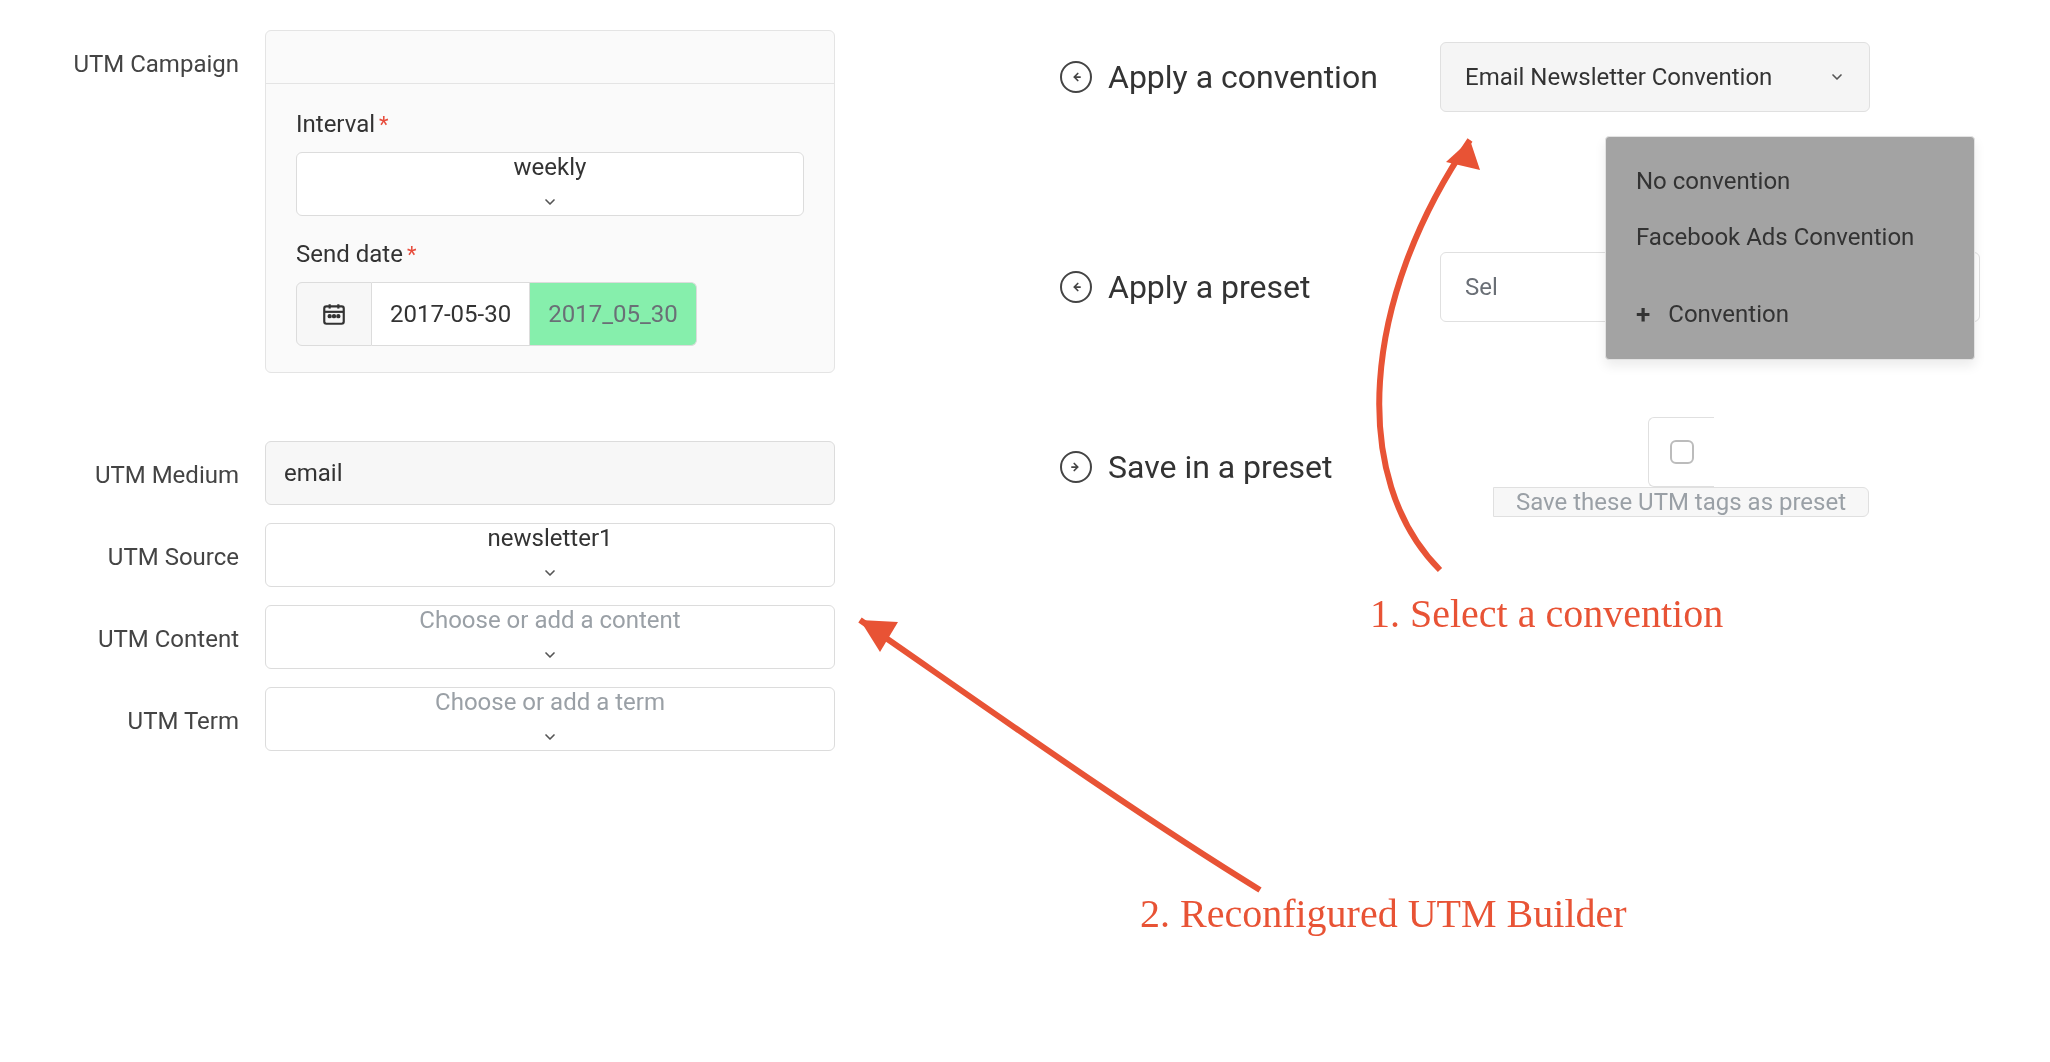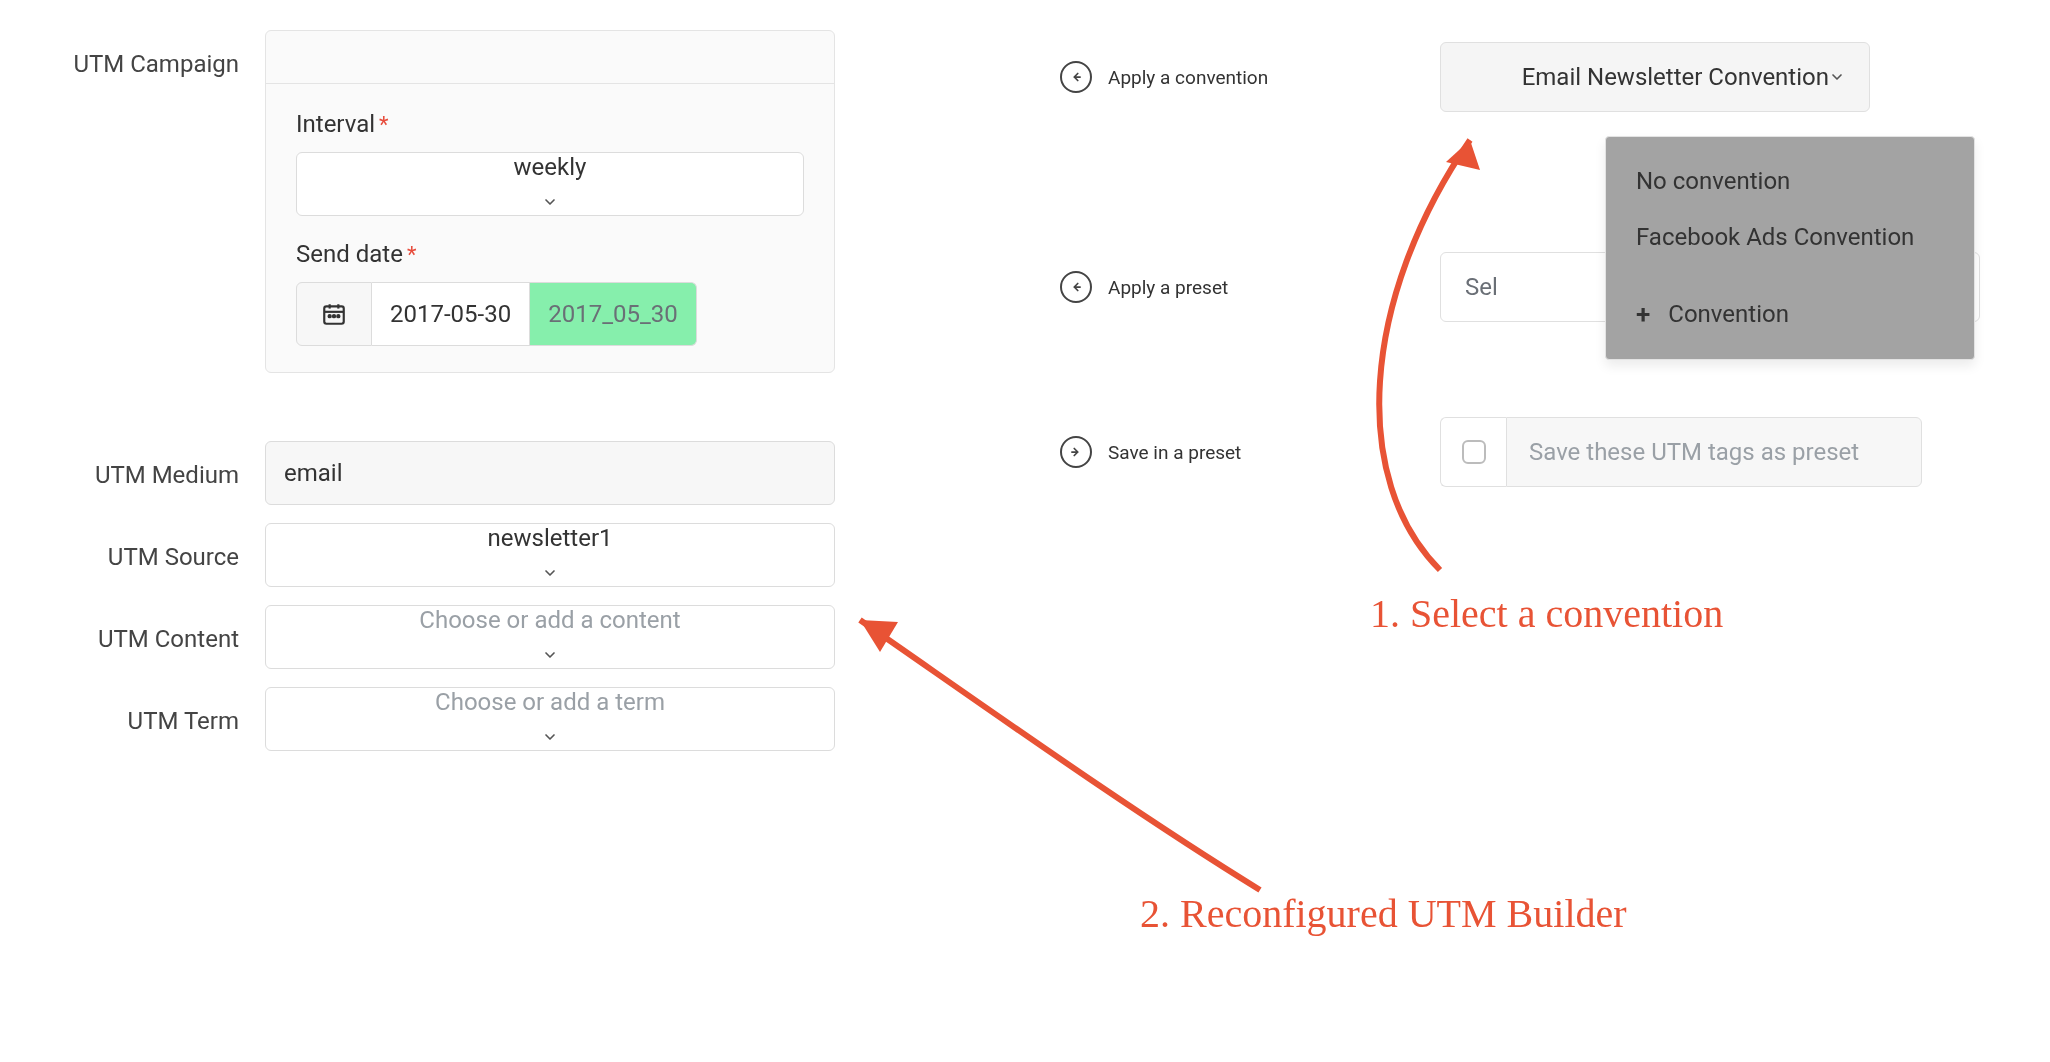--- a/index.html
+++ b/index.html
@@ -28,29 +28,29 @@
   .date-seg.icon { border-top-left-radius:6px; border-bottom-left-radius:6px; background:#f7f7f7; justify-content:center; width:76px; padding:0; }
   .date-seg.mid { border-left:none; }
   .date-seg.end { border-left:none; border-top-right-radius:6px; border-bottom-right-radius:6px; background:#86efac; color:#6a6f76; }
 
   
   .set-row { display: flex; align-items: center; margin-bottom: 140px; margin-top: 12px; }
   .set-row.compact2 { margin-bottom: 0; margin-top: 0; text-align: right; }
   .set-row.compact3 { margin-bottom: 0; margin-top: 95px; }
   .set-label-wrap { display:flex; align-items:center; gap:16px; width: 380px; }
   .circ-icon { width:32px; height:32px; border:2.5px solid #444; border-radius:50%; display:flex; align-items:center; justify-content:center; color:#444; font-size:16px; }
-  .set-label { font-size: 19px; color:#333; }
-
-  .sel-convention { background:#f5f5f5; border:1px solid #e0e0e0; border-radius:6px; height:70px; display:flex; align-items:center; justify-content:flex-end; padding:0 24px; font-size:24px; color:#333; cursor:pointer; width: 430px; }
+  .set-label { font-size: 32px; color:#333; }
+
+  .sel-convention { background:#f5f5f5; border:1px solid #e0e0e0; border-radius:6px; height:70px; display:flex; align-items:center; justify-content:space-between; padding:0 24px; font-size:24px; color:#333; cursor:pointer; width: 430px; }
   .sel-preset { border:1px solid #e0e0e0; border-radius:6px; height:70px; display:flex; align-items:center; justify-content:space-between; padding:0 24px; font-size:24px; color:#6a6f76; width:540px; background:#fff; }
   .dropdown-panel { position:absolute; left:545px; top:106px; width:370px; background:#a3a3a3; border:1px solid #e3e3e3; border-radius:4px; box-shadow:0 6px 12px rgba(0,0,0,0.08); padding:16px 0; z-index:5; }
   .dropdown-panel .item { padding:14px 30px; font-size:24px; color:#333; cursor:pointer; display:flex; align-items:center; gap:18px; }
   .dropdown-panel .plus { font-size:26px; font-weight:600; }
 
-  .save-preset { display:flex; align-items:center; width:482px; }
+  .save-preset { display:flex; align-items:center; width:482px;flex-direction:column; }
   .chk-wrap { width:66px; height:70px; border:1px solid #e0e0e0; border-right:none; border-top-left-radius:6px; border-bottom-left-radius:6px; display:flex; align-items:center; justify-content:center; background:#fff; }
   .chk { width:24px; height:24px; border:2px solid #bcbcbc; border-radius:6px; }
   .save-input { flex:1; height:70px; border:1px solid #e0e0e0; border-top-right-radius:6px; border-bottom-right-radius:6px; background:#f7f7f7; display:flex; align-items:center; padding:0 22px; color:#9aa0a6; font-size:24px; }
 
   
   .anno { position:absolute; color:#e85335; font-size:40px; font-family: Georgia, "Times New Roman", serif; font-weight:500; }
   svg.arrow { position:absolute; overflow:visible; z-index:2; }
   .arrow path { stroke:#e85335; stroke-width:6; fill:none; }
   .arrow polygon { fill:#e85335; }
 

